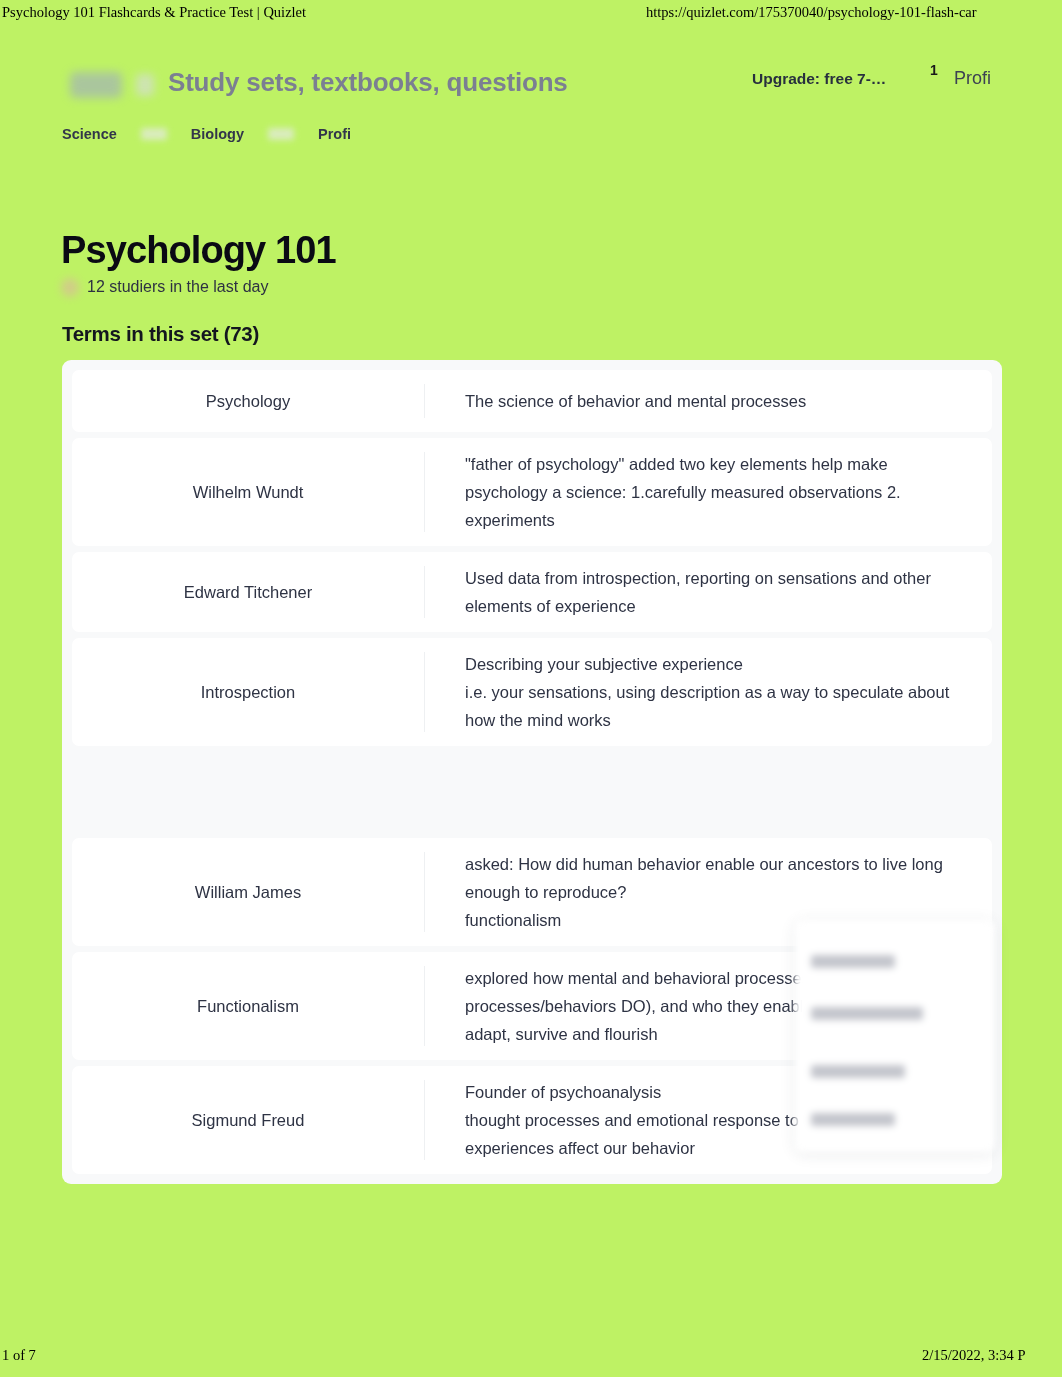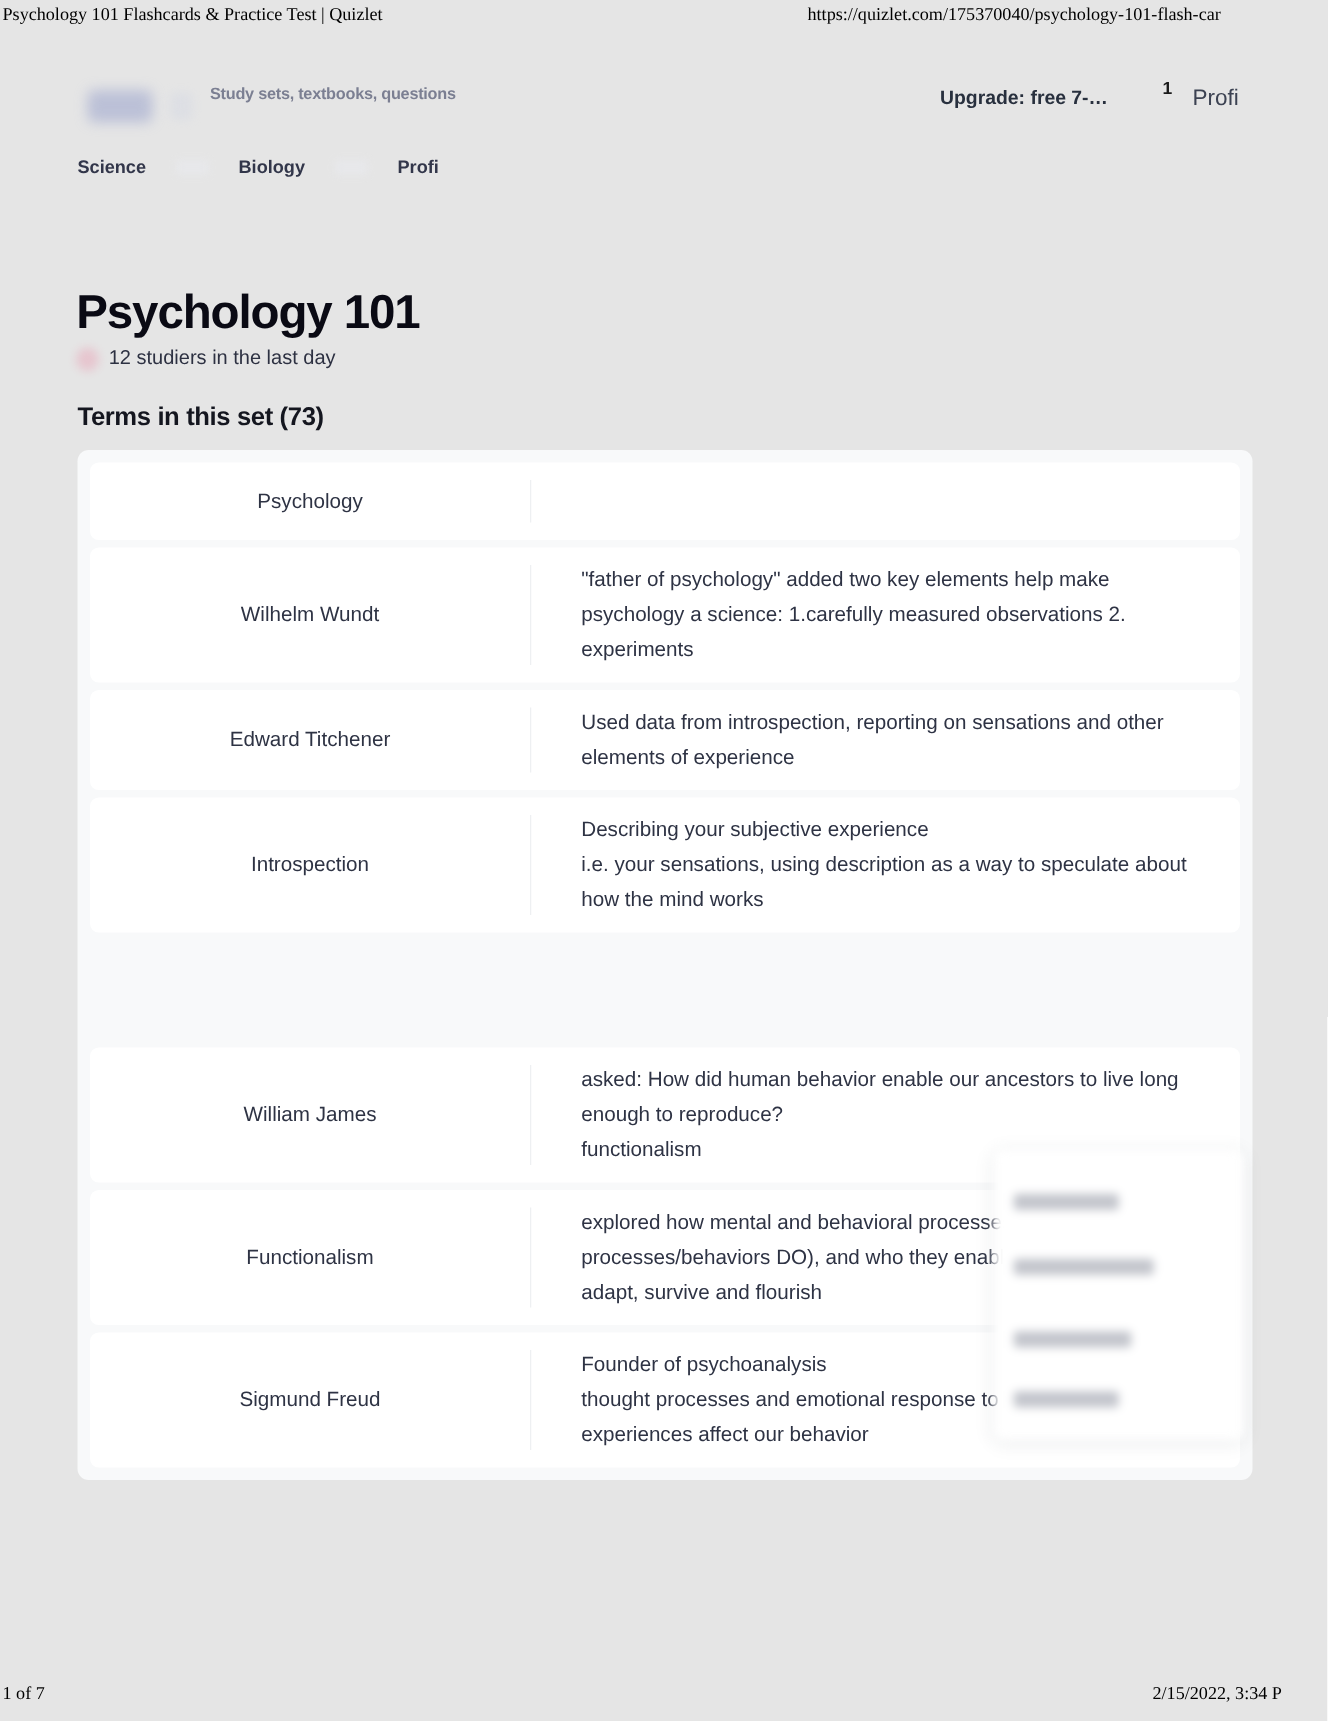--- a/index.html
+++ b/index.html
@@ -9,21 +9,21 @@
     height: 1377px;
     background: #ffffff;
     font-family: "Liberation Sans", sans-serif;
     overflow: hidden;
   }
 
   .page {
     position: relative;
     width: 1062px;
     height: 1377px;
-    background: #e5e5e5;
+    background: #bef264;
   }
 
   
   .print-header {
     position: absolute;
     top: 4px;
     left: 0;
     width: 1062px;
     height: 22px;
     font-family: "Liberation Serif", serif;
@@ -98,21 +98,21 @@
     border-radius: 4px;
     background: #d8dbe4;
     opacity: 0.6;
     filter: blur(4px);
   }
 
   .search-placeholder {
     position: absolute;
     left: 168px;
     top: 5px;
-    font-size: 13px;
+    font-size: 26px;
     font-weight: 700;
     color: #7b7f92;
     letter-spacing: -0.2px;
     white-space: nowrap;
   }
 
   .upgrade-link {
     position: absolute;
     left: 752px;
     top: 8px;
@@ -321,20 +321,21 @@
     <span class="flame-icon"></span>
     <span class="studiers-text">12 studiers in the last day</span>
   </div>
 
   <h2 class="terms-heading">Terms in this set (73)</h2>
 
   <div class="terms-card" id="terms-card" style="height: 824px;">
       <div class="term-row" style="top: 10px; height: 62px;">
         <div class="term-col">Psychology</div>
         <div class="divider"></div>
+        <div class="def-col">The science of behavior and mental processes</div>
       </div>
       <div class="term-row" style="top: 78px; height: 108px;">
         <div class="term-col">Wilhelm Wundt</div>
         <div class="divider"></div>
         <div class="def-col">"father of psychology" added two key elements help make psychology a science: 1.carefully measured observations 2. experiments</div>
       </div>
       <div class="term-row" style="top: 192px; height: 80px;">
         <div class="term-col">Edward Titchener</div>
         <div class="divider"></div>
         <div class="def-col">Used data from introspection, reporting on sensations and other elements of experience</div>

